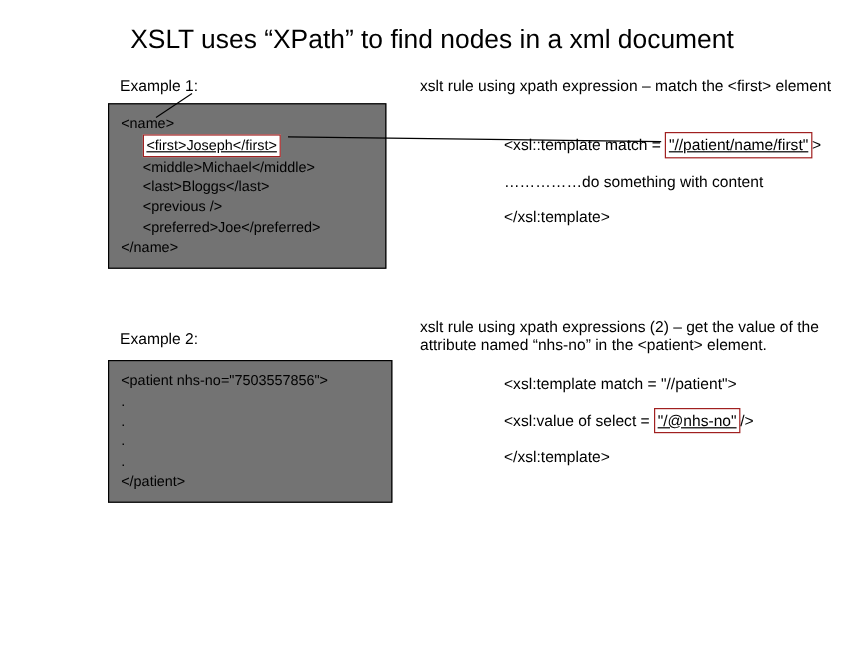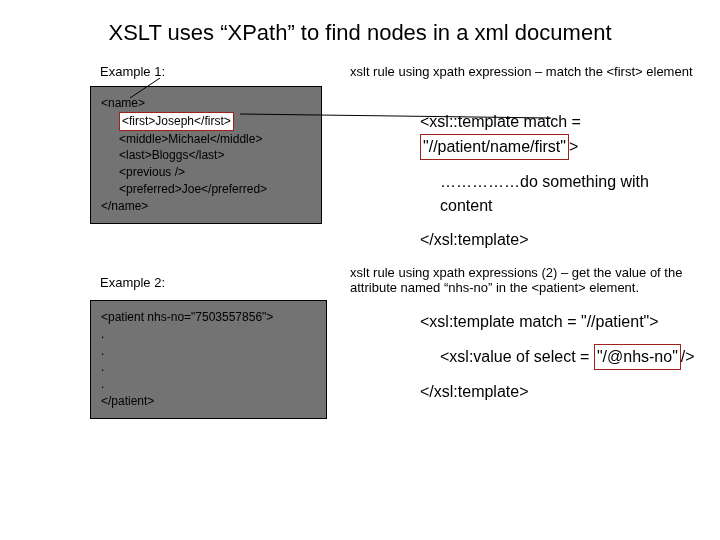--- a/index.html
+++ b/index.html
@@ -42,31 +42,32 @@
   .ex1-box { top: 86px; left: 90px; width: 210px; }
   .ex2-box { top: 300px; left: 90px; width: 215px; }
 
   .indent { margin-left: 18px; }
 
   .hl {
     border: 1.5px solid #a02020;
     padding: 0 2px;
     display: inline-block;
     background: #fff;
+    text-decoration: underline;
   }
 
   .rule-area {
     position: absolute;
-    font-size: 16px;
+    font-size: 13px;
     line-height: 1.5;
   }
   .rule1 { top: 110px; left: 420px; width: 280px; }
   .rule2 { top: 310px; left: 420px; width: 280px; }
   .rule-line { margin-left: 0; }
-  .rule-sub { margin-left: 20px; }
+  .rule-sub { }
 
   .gap { height: 10px; }
 
   svg.connectors {
     position: absolute;
     top: 0; left: 0;
     width: 720px; height: 540px;
     pointer-events: none;
   }
 </style>

